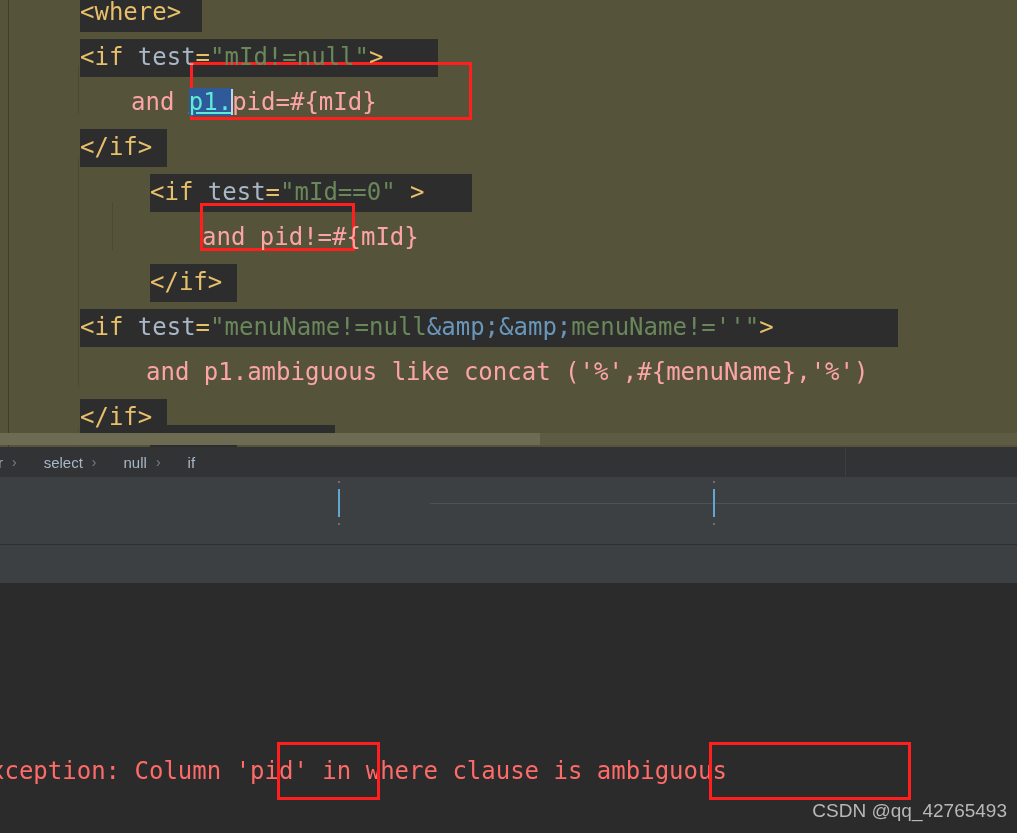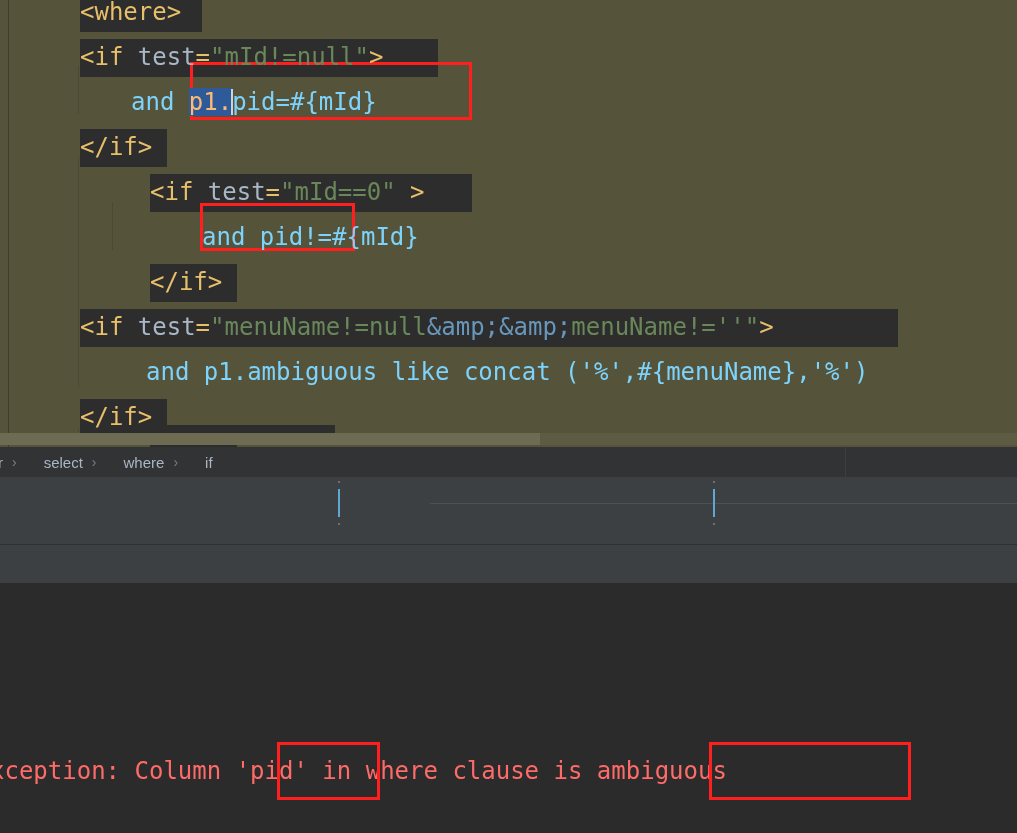--- a/index.html
+++ b/index.html
@@ -9,22 +9,22 @@
   
   .editor{position:absolute;left:0;top:0;width:1017px;height:447px;background:#55543a;overflow:hidden;}
   .gutter-line{position:absolute;left:8px;top:0;width:1px;height:447px;background:#3f3f2e;}
   .code{position:absolute;left:0;top:0;width:1017px;}
   .ln{position:absolute;left:0;white-space:pre;font-size:24px;line-height:45px;height:45px;
       font-family:"DejaVu Sans Mono",monospace;letter-spacing:0px;}
   .tag{color:#e8bf6a;}
   .attr{color:#a9b7c6;}
   .val{color:#6a8759;}
   .ent{color:#6897bb;}
-  .txt{color:#7dd3fc;}
-  .sel{background:#2f5a99;color:#fdba74;}
+  .txt{color:#fca5a5;}
+  .sel{background:#2f5a99;color:#5eead4;text-decoration:underline;}
   .caret{display:inline-block;width:0;border-left:2px solid #c8d3de;height:26px;vertical-align:-5px;margin:0 -1px;}
 
   
   .iguide{position:absolute;width:1px;background:#4a4a36;}
 
   
   .hscroll-track{position:absolute;left:0;top:433px;width:1017px;height:12px;background:#5d5c43;}
   .hscroll-thumb{position:absolute;left:0;top:433px;width:540px;height:12px;background:#6d6c52;}
   .hscroll-dark{position:absolute;left:125px;top:425px;width:210px;height:10px;background:#2d2d2d;}
 
@@ -88,21 +88,21 @@
     <div class="hscroll-dark"></div>
     <div class="hscroll-track"></div>
     <div class="hscroll-thumb"></div>
   </div>
 
   <div class="breadcrumb" id="breadcrumb">
       <span class="crumb first">r</span>
       <span class="sepc">›</span>
       <span class="crumb">select</span>
       <span class="sepc">›</span>
-      <span class="crumb">where</span>
+      <span class="crumb">null</span>
       <span class="sepc">›</span>
       <span class="crumb">if</span>
     </div>
   <div class="bc-div"></div>
 
   <div class="tp-top"></div>
   <div class="tablepane">
     <div class="tp-hdr-line" style="left:430px;top:26px;width:587px;"></div>
     <div class="colsep" style="left:338px;top:12px;"></div>
     <div class="colsep" style="left:713px;top:12px;"></div>
@@ -116,14 +116,15 @@
   <div class="band2"></div>
 
   <div class="console"></div>
   <div class="errline">xception: Column 'pid' in where clause is ambiguous</div>
 
   <div class="redbox" style="left:190px;top:62px;width:282px;height:58px;"></div>
   <div class="redbox" style="left:200px;top:203px;width:155px;height:48px;"></div>
   <div class="redbox" style="left:277px;top:742px;width:103px;height:58px;"></div>
   <div class="redbox" style="left:709px;top:742px;width:202px;height:58px;"></div>
 
+  <div class="wm">CSDN @qq_42765493</div>
 
 </div>
 
 </body></html>

